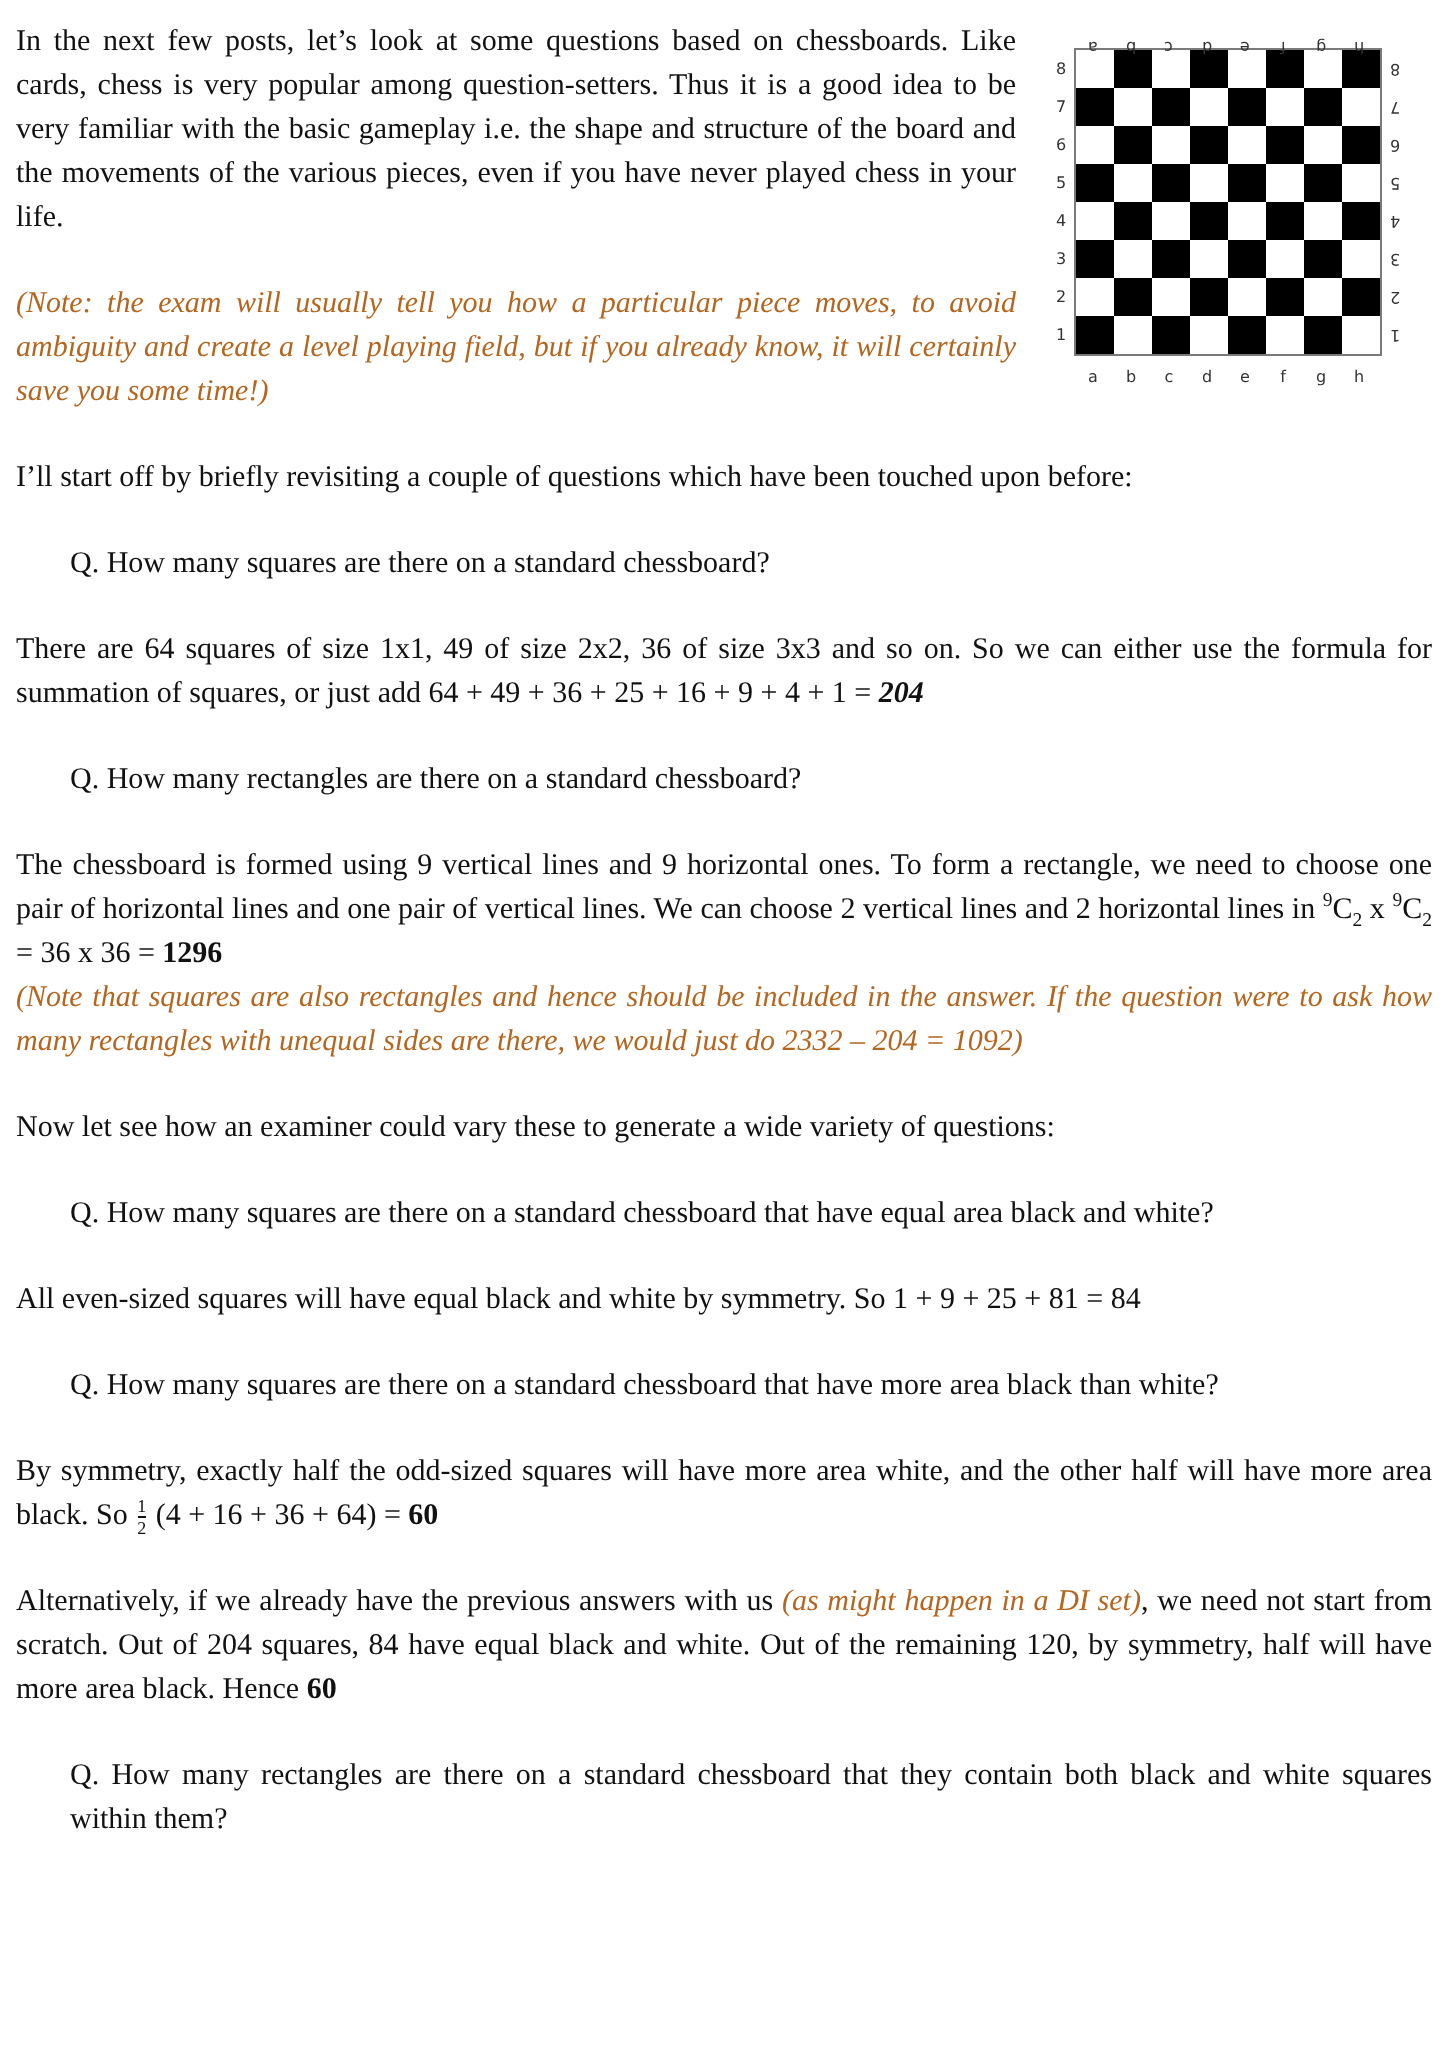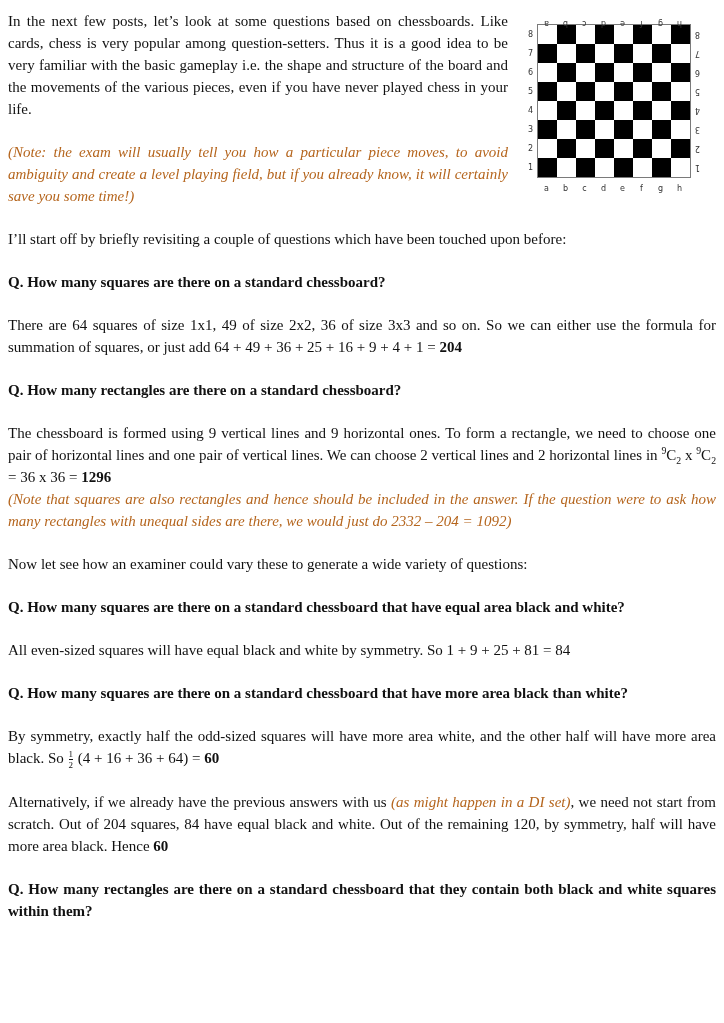--- a/index.html
+++ b/index.html
@@ -5,21 +5,21 @@
   html, body { margin:0; padding:0; background:#ffffff; }
   body {
     width:724px; height:1023px;
     font-family:"Liberation Serif", serif;
     font-size:15px; line-height:22px;
     color:#111111;
     overflow:hidden;
   }
   .doc { padding:10px 8px 0 8px; }
   .doc p { margin:0 0 21px 0; text-align:justify; }
-  .doc p.question { font-weight:bold; }
+  .doc p.question { font-weight:normal;margin-left:27px; }
   .doc p.note { font-style:italic; }
   sup { font-size:0.65em; line-height:0; }
   sub { font-size:0.65em; line-height:0; }
   .frac {
     display:inline-flex; flex-direction:column;
     vertical-align:middle; text-align:center;
     font-size:0.6em; line-height:1.15; padding:0 1px;
   }
   .frac .den { border-top:1px solid currentColor; }
 
@@ -192,21 +192,21 @@
         <span><span>f</span></span>
         <span><span>g</span></span>
         <span><span>h</span></span>
       </div>
   </figure>
 
 <p class="para"><span>In the next few posts, let’s look at some questions based on chessboards. Like cards, chess is very popular among question-setters. Thus it is a good idea to be very familiar with the basic gameplay i.e. the shape and structure of the board and the movements of the various pieces, even if you have never played chess in your life.</span></p>
     <p class="note" style="color: rgb(181, 101, 29);"><span>(Note: the exam will usually tell you how a particular piece moves, to avoid ambiguity and create a level playing field, but if you already know, it will certainly save you some time!)</span></p>
     <p class="para"><span>I’ll start off by briefly revisiting a couple of questions which have been touched upon before:</span></p>
     <p class="question"><span>Q. How many squares are there on a standard chessboard?</span></p>
-    <p class="para"><span>There are 64 squares of size 1x1, 49 of size 2x2, 36 of size 3x3 and so on. So we can either use the formula for summation of squares, or just add 64 + 49 + 36 + 25 + 16 + 9 + 4 + 1 = </span><span style="font-weight: bold;">204</span></p>
+    <p class="para"><span>There are 64 squares of size 1x1, 49 of size 2x2, 36 of size 3x3 and so on. So we can either use the formula for summation of squares, or just add 64 + 49 + 36 + 25 + 16 + 9 + 4 + 1 = </span><span style="font-weight: bold; font-style: italic;">204</span></p>
     <p class="question"><span>Q. How many rectangles are there on a standard chessboard?</span></p>
     <p class="para" style="margin-bottom: 0px;"><span>The chessboard is formed using 9 vertical lines and 9 horizontal ones. To form a rectangle, we need to choose one pair of horizontal lines and one pair of vertical lines. We can choose 2 vertical lines and 2 horizontal lines in </span><sup>9</sup><span>C</span><sub>2</sub><span> x </span><sup>9</sup><span>C</span><sub>2</sub><span> = 36 x 36 = </span><span style="font-weight: bold;">1296</span></p>
     <p class="note" style="color: rgb(181, 101, 29);"><span>(Note that squares are also rectangles and hence should be included in the answer. If the question were to ask how many rectangles with unequal sides are there, we would just do 2332 – 204 = 1092)</span></p>
     <p class="para"><span>Now let see how an examiner could vary these to generate a wide variety of questions:</span></p>
     <p class="question"><span>Q. How many squares are there on a standard chessboard that have equal area black and white?</span></p>
     <p class="para"><span>All even-sized squares will have equal black and white by symmetry. So 1 + 9 + 25 + 81 = </span><span style="font-weight: normal;">84</span></p>
     <p class="question"><span>Q. How many squares are there on a standard chessboard that have more area black than white?</span></p>
     <p class="para"><span>By symmetry, exactly half the odd-sized squares will have more area white, and the other half will have more area black. So </span><span class="frac">
         <span>1</span>
         <span class="den">2</span>

